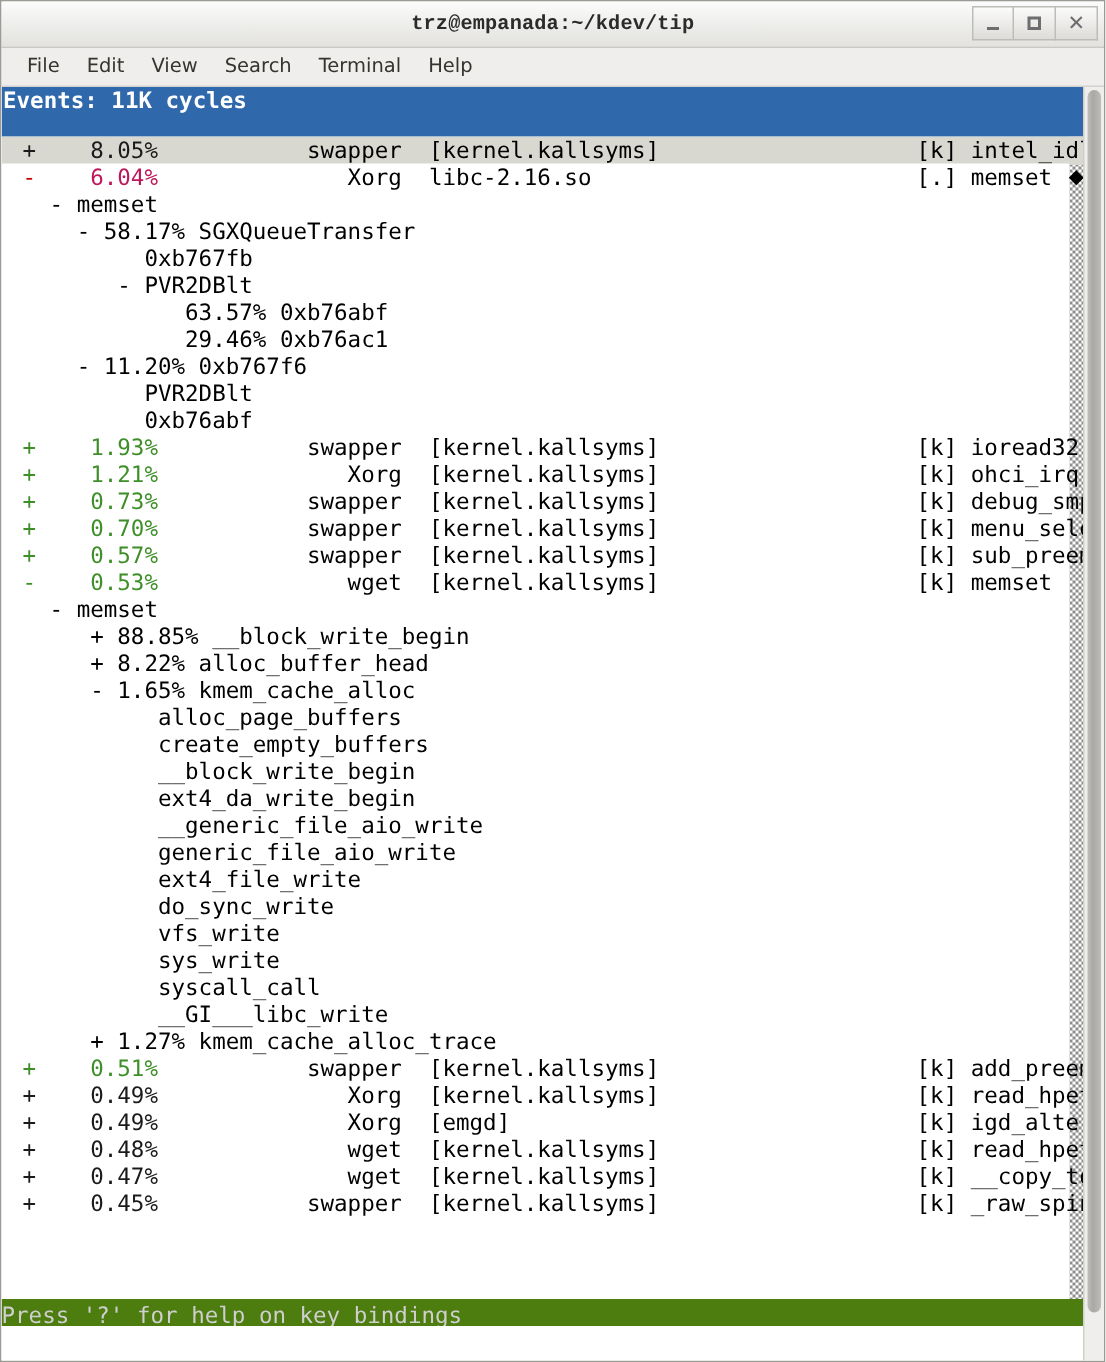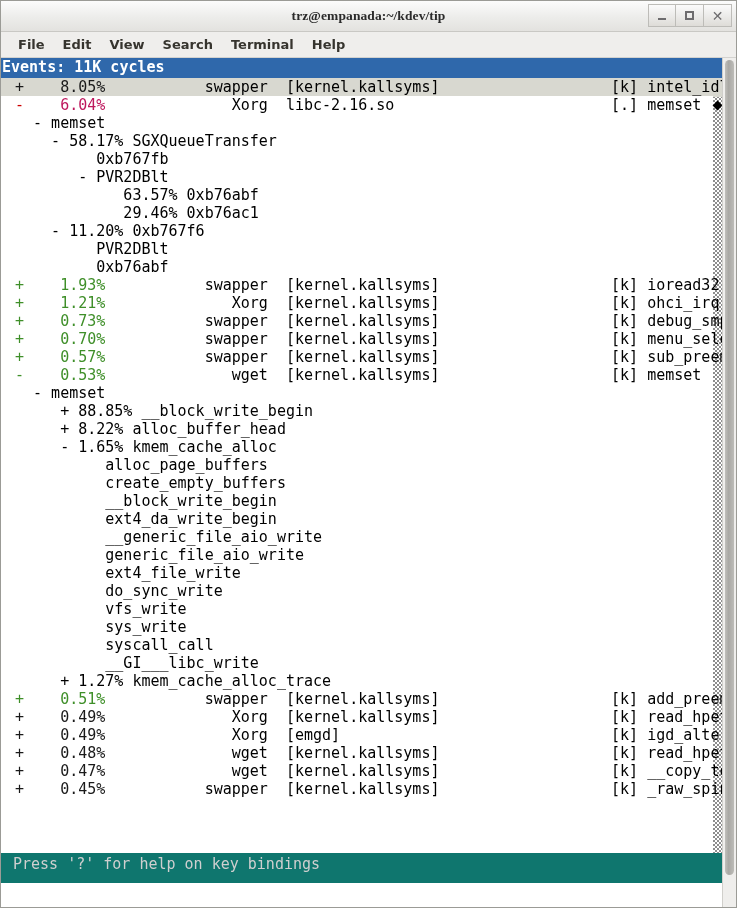--- a/index.html
+++ b/index.html
@@ -30,21 +30,21 @@
     height: 30px;
     flex: 0 0 30px;
     background: linear-gradient(to bottom, #fcfcfc 0%, #ededeb 52%, #e3e2df 100%);
     border-bottom: 1px solid #c9c8c4;
     position: relative;
     display: flex;
     align-items: center;
     justify-content: center;
   }
   .title-text {
-    font-family: Liberation Serif, serif;
+    font-family: Liberation Mono, monospace;
     font-size: 13.5px;
     font-weight: bold;
     color: #2b2b2b;
     letter-spacing: 0.1px;
   }
   .win-buttons {
     position: absolute;
     right: 4px;
     top: 3px;
     display: flex;
@@ -89,21 +89,20 @@
   
   .menubar {
     height: 26px;
     flex: 0 0 26px;
     background: #efeeec;
     border-bottom: 1px solid #d3d2cf;
     display: flex;
     align-items: center;
     padding-left: 8px;
     box-sizing: border-box;
-    font-weight: bold;
   }
   .menu-item {
     font-family: "DejaVu Sans", sans-serif;
     font-size: 13px;
     color: #36342e;
     padding: 2px 9px;
     cursor: default;
   }
 
   
@@ -122,21 +121,21 @@
     font-family: "DejaVu Sans Mono", monospace;
     font-size: 15px;
     line-height: 18px;
   }
 
   
   .events-header {
     background: #2f68ab;
     color: #ffffff;
     font-weight: bold;
-    height: 20px;
+    height: 33px;
     line-height: 19px;
     padding-left: 1px;
     white-space: pre;
     font-size: 15px;
     letter-spacing: 0px;
     overflow: hidden;
   }
 
   .rows {
     position: relative;
@@ -190,28 +189,28 @@
     right: 1px;
     top: 24px;
     width: 7px;
     height: 7px;
     background: #000;
     transform: rotate(45deg);
   }
 
   
   .statusbar {
-    height: 30px;
+    height: 18px;
     line-height: 22px;
-    background: #0f766e;
+    background: #4d7c0f;
     color: #cfcfcf;
     font-size: 15px;
     font-family: "DejaVu Sans Mono", monospace;
     white-space: pre;
-    padding-left: 12px;
+    padding-left: 0;
     overflow: hidden;
   }
 
   
   .win-scrollbar {
     flex: 0 0 14px;
     width: 14px;
     background: #efeeec;
     border-left: 1px solid #d0cfcb;
     position: relative;

